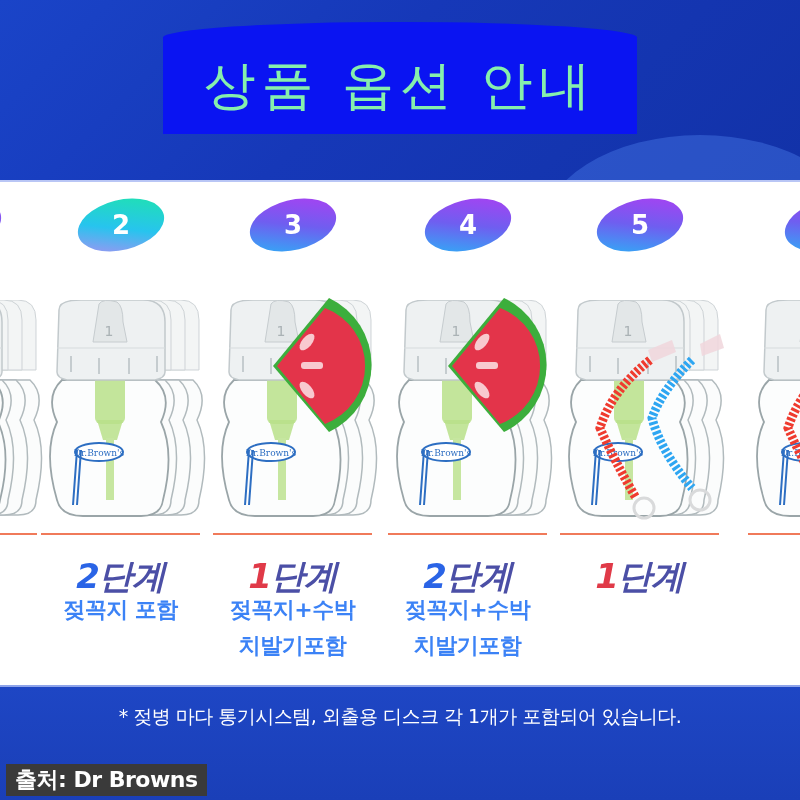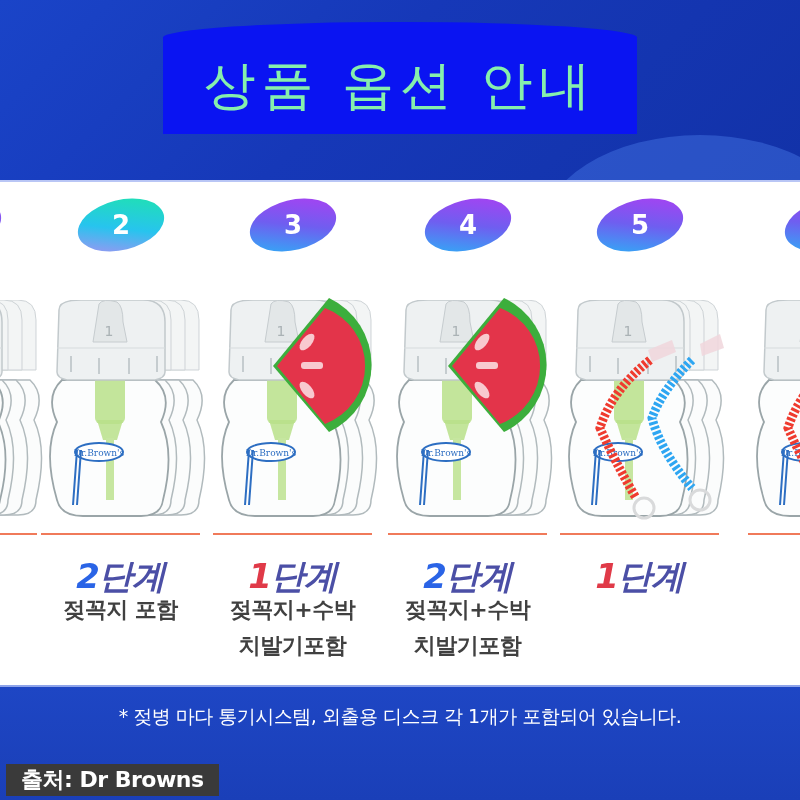--- a/index.html
+++ b/index.html
@@ -50,36 +50,36 @@
     position: absolute; top: 351px; left: 8px; right: 8px; height: 2px; background: #f07a5a;
   }
   .stage {
     position: absolute; top: 372px; left: 0; right: 0; text-align: center;
     font-size: 34px; font-weight: bold; color: #4b4fa6; letter-spacing: -1px; font-style: italic;
   }
   .stage .num-blue { color: #2a64e6; }
   .stage .num-red { color: #e03a48; }
   .desc {
     position: absolute; top: 410px; left: -10px; right: -10px; text-align: center;
-    font-size: 22px; font-weight: bold; color: #404040; line-height: 36px; letter-spacing: -0.5px;
+    font-size: 22px; font-weight: bold; color: #3b82f6; line-height: 36px; letter-spacing: -0.5px;
   }
 
   .footer {
     position: absolute; left: 0; top: 685px; width: 800px; height: 115px;
     background: linear-gradient(180deg, #1e46c4 0%, #1a3fb8 100%);
     border-top: 2px solid #8ea4ea;
   }
   .note {
     position: absolute; left: 0; width: 800px; text-align: center;
     color: #ffffff; font-size: 19px; letter-spacing: -0.5px;
   }
   .note1 { top: 17px; }
   .note2 { top: 50px; }
   .source {
-    position: absolute; left: 6px; top: 764px; height: 32px; padding: 0 15px;
+    position: absolute; left: 6px; top: 764px; height: 32px; padding: 0 9px;
     background: #3a3a3a; color: #ffffff; font-weight: bold; font-size: 22px;
     display: flex; align-items: center; letter-spacing: -0.5px;
   }
 </style>
 </head>
 <body>
 
 <div class="header">
   <div class="glow"></div>
   <div class="title-box">

